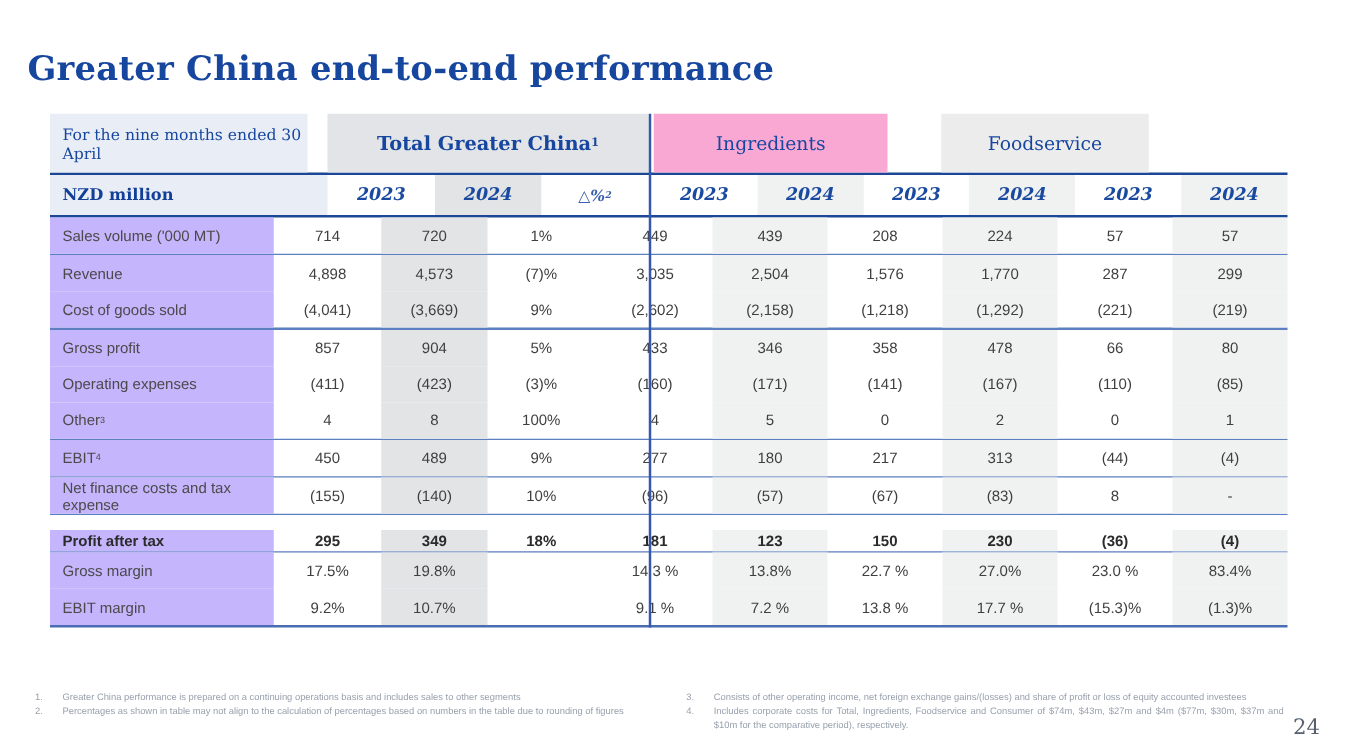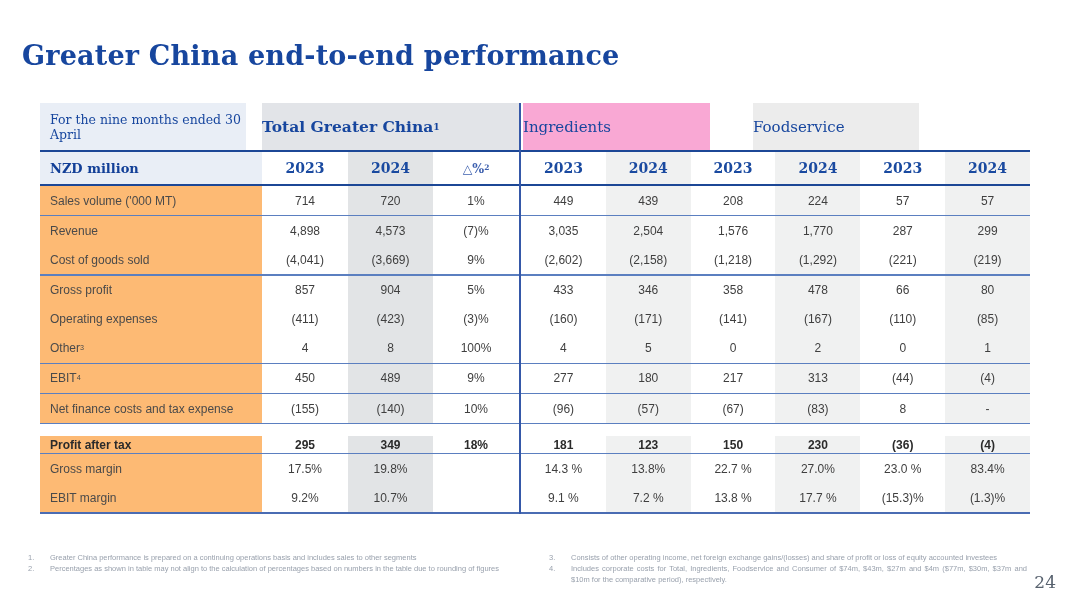--- a/index.html
+++ b/index.html
@@ -1,54 +1,54 @@
 <!DOCTYPE html>
 <html><head>
 <meta charset="utf-8">
 <style>
   html,body{margin:0;padding:0;background:#fff;}
   .slide{position:relative;width:1080px;height:601px;background:#ffffff;overflow:hidden;
          font-family:"Liberation Sans",sans-serif;border-radius:29px;}
   .title{position:absolute;left:22px;top:40px;margin:0;
          font-family:"DejaVu Serif",serif;font-weight:600;font-size:27px;color:#17469e;letter-spacing:.2px;}
 
-  .tbl{position:absolute;left:40px;top:103px;width:990px;}
+  .tbl{position:absolute;left:40px;top:91px;width:990px;}
   .vline{position:absolute;left:479px;top:0;bottom:0;width:2px;background:#3558a8;z-index:5;}
 
   
   .r1{display:flex;height:47px;}
   .plabel{width:206px;margin-right:16px;background:#e9eef6;display:flex;align-items:center;
           padding-left:10px;box-sizing:border-box;font-family:"DejaVu Serif",serif;
           font-size:12.5px;font-weight:500;color:#17469e;}
-  .ghead{display:flex;align-items:center;justify-content:flex-start;
+  .ghead{display:flex;align-items:center;justify-content:center;
          font-family:"DejaVu Serif",serif;color:#17469e;}
   .gh-tgc{width:257px;background:#e2e4e8;font-weight:700;font-size:15.5px;}
   .gh-ing{width:187px;background:#f9a8d4;font-size:15px;}
   .gh-fs{width:166px;background:#ececec;font-size:15px;margin-left:40px;}
   .gh-con{width:170px;background:#ececec;font-size:15px;}
   .sp4{width:4px;}.sp3{width:3px;}
   .ghead sup,.unit-cell sup,.lab sup,.yc sup{font-size:.6em;line-height:0;}
 
   
   .r2{display:flex;height:31.5px;text-align:right;}
   .unit-cell{width:222px;background:#e9eef6;display:flex;align-items:center;
              padding-left:10px;box-sizing:border-box;font-family:"DejaVu Serif",serif;
              font-weight:700;font-size:13px;color:#123f97;}
   .yc{display:flex;align-items:center;justify-content:center;align-self:stretch;
-      font-family:"DejaVu Serif",serif;font-weight:600;font-size:14px;color:#1a4aa0;}
+      font-family:"DejaVu Serif",serif;font-weight:600;font-size:14px;color:#1a4aa0;font-style:italic;}
   .yc.delta{font-size:12.5px;font-weight:600;color:#3c5fae;}
 
   
   .hr-thick{height:2.4px;background:#1c4796;}
   .hr-thin{height:1.2px;background:#5b7fc0;}
   .hr-bottom{height:1.6px;background:#4a6cb3;}
 
   
   .row{display:flex;height:29px;}
-  .lab{width:222px;background:#fdba74;display:flex;align-items:center;
+  .lab{width:179px;background:#c4b5fd;display:flex;align-items:center;
        padding-left:10px;box-sizing:border-box;font-size:12px;color:#4a4a4a;}
   .val{display:flex;align-items:center;justify-content:center;align-self:stretch;
        font-size:12px;color:#3f3f3f;}
   .v1{width:86px;}.v2{width:85px;}.v3{width:86px;}
   .vgap{width:2px;align-self:stretch;}
   .vr{flex:1;}
   .g1{background:#e2e4e6;}
   .g2{background:#f0f1f1;}
   .row.bold .lab,.row.bold .val{font-weight:700;color:#2b2b2b;margin-top:12px;}
 

